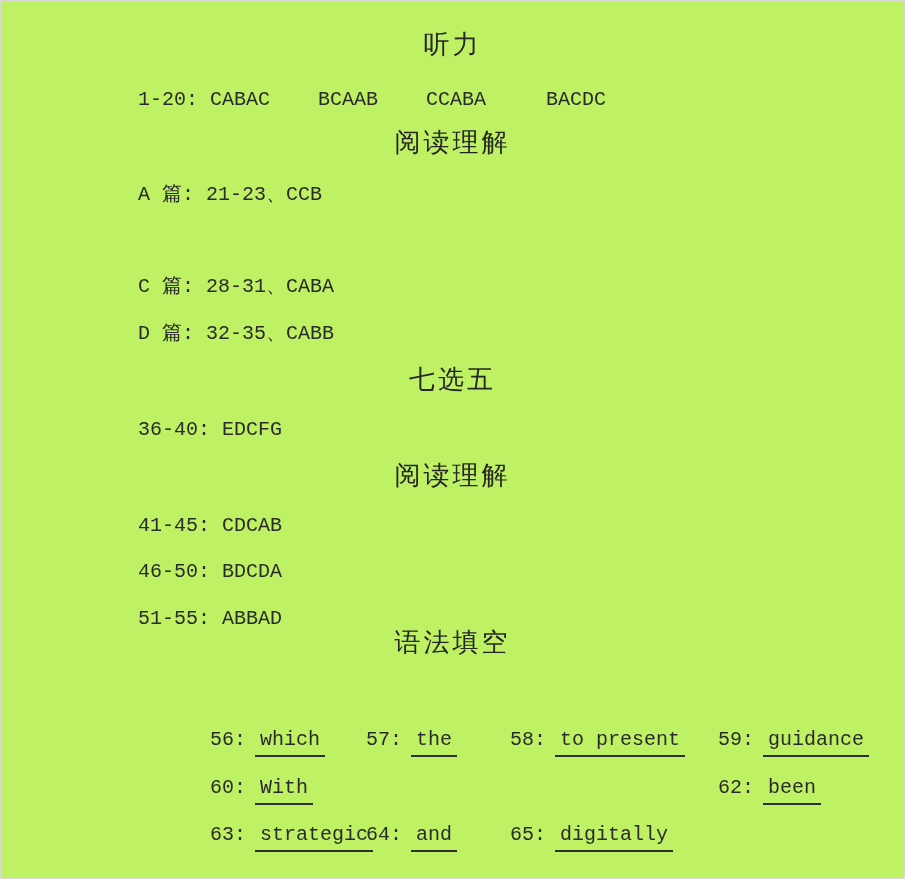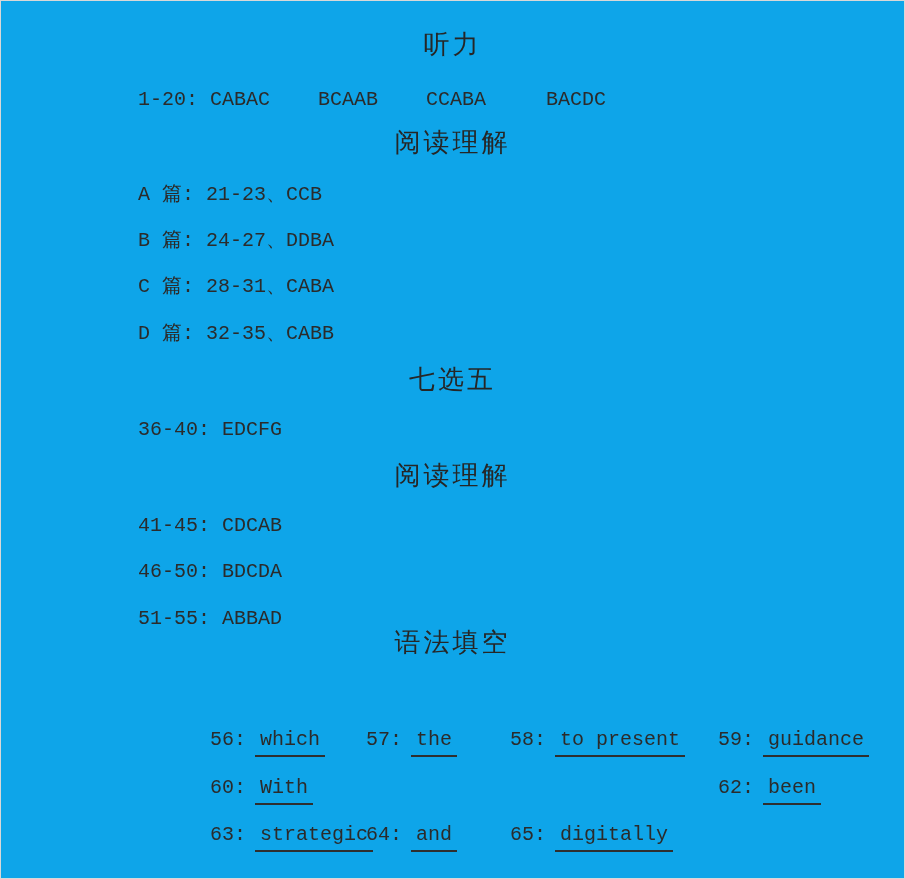--- a/index.html
+++ b/index.html
@@ -4,21 +4,21 @@
 <style>
   html, body {
     margin: 0;
     padding: 0;
     background: #ffffff;
   }
   .page {
     position: relative;
     width: 905px;
     height: 879px;
-    background: #0ea5e9;
+    background: #bef264;
     border: 1px solid #d8d8d8;
     box-sizing: border-box;
     font-family: "Liberation Mono", "DejaVu Sans Mono", monospace;
     color: #2b2b2b;
     overflow: hidden;
   }
   .heading {
     position: absolute;
     left: 0;
     width: 100%;
@@ -68,21 +68,20 @@
 <div class="page">
 
   <div class="heading" style="top:32px">听力</div>
 
   <div class="line" style="top:86px">1-20: CABAC    BCAAB    CCABA     BACDC</div>
 
   <div class="heading" style="top:130px">阅读理解</div>
 
   <div class="line" style="top:181px">A 篇: 21-23、CCB</div>
 
-  <div class="line" style="top:227px">B 篇: 24-27、DDBA</div>
 
   <div class="line" style="top:273px">C 篇: 28-31、CABA</div>
 
   <div class="line" style="top:320px">D 篇: 32-35、CABB</div>
 
   <div class="heading" style="top:367px">七选五</div>
 
   <div class="line" style="top:416px">36-40: EDCFG</div>
 
   <div class="heading" style="top:463px">阅读理解</div>

